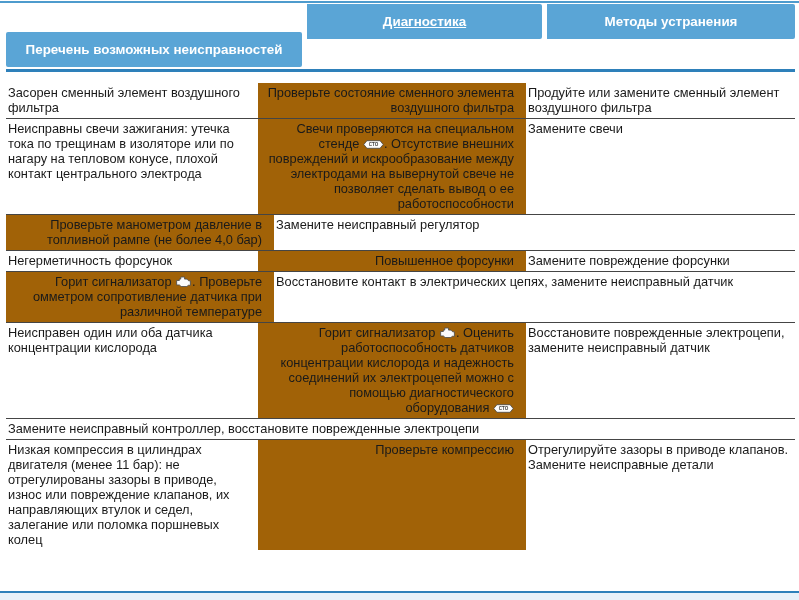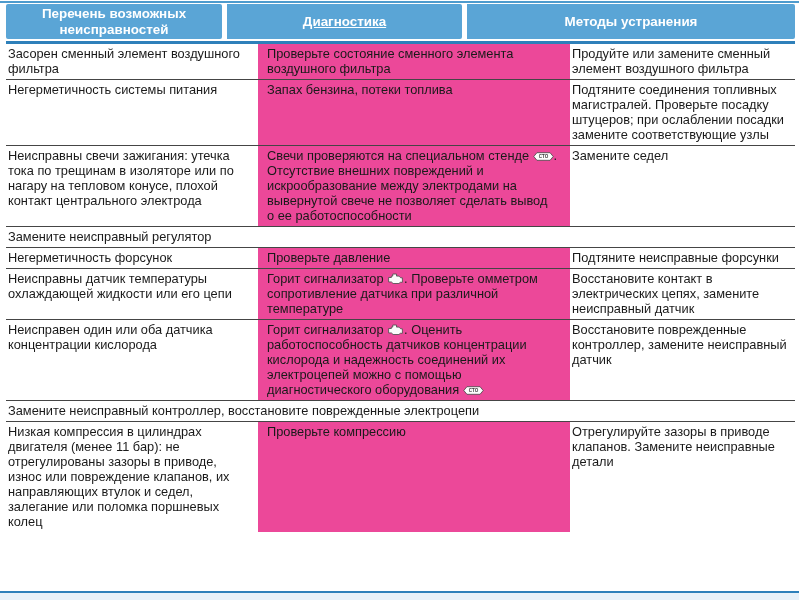--- a/index.html
+++ b/index.html
@@ -11,33 +11,33 @@
   .page{position:relative;width:799px;height:600px;background:#ffffff;overflow:hidden;}
   .topline{position:absolute;top:1px;left:0;width:100%;height:2px;background:#4e9bcd;}
   .tbl{position:absolute;left:6px;top:4px;width:789px;}
   .hdr{display:flex;}
   .hcell{
     box-sizing:border-box;height:35px;border-radius:2px;
     display:flex;align-items:center;justify-content:center;text-align:center;
     color:#ffffff;font-weight:bold;font-size:13.4px;line-height:16px;
     background:#5aa5d6;
   }
-  .h1{width:216px;}
+  .h1{width:296px;margin-top:28px;}
   .h2{width:240px;border-left:5px solid #ffffff;background-clip:padding-box;text-decoration:underline;}
   .h3{flex:1;border-left:5px solid #ffffff;background-clip:padding-box;}
   .hline{height:2.5px;background:#2e80ba;margin-top:2px;}
   .body{display:block;}
   .row{display:flex;align-items:stretch;border-top:1px solid #454545;}
-  .row:first-child{border-top:none;}
+  .row:first-child{border-top:none;margin-top:11px;}
   .cell{
     box-sizing:border-box;font-size:12.8px;line-height:15px;
     padding:2px 8px 3px 2px;
   }
   .c1{width:252px;padding-right:12px;}
-  .c2{width:312px;background:#ec4899;padding-left:9px;padding-right:12px;}
+  .c2{width:268px;background:#a16207;padding-left:9px;padding-right:12px;text-align:right;}
   .c3{flex:1;padding-right:4px;}
   .icon{display:inline-block;vertical-align:-1px;line-height:0;}
   .icon svg{display:inline-block;}
   .bottomline{position:absolute;left:0;width:100%;bottom:7px;height:2.5px;background:#2e80ba;}
   .strip{position:absolute;left:0;width:100%;bottom:0;height:7px;background:#e7f1f9;}
 </style>
 </head>
 <body>
 
 <div class="page">
@@ -50,62 +50,57 @@
       <div class="hcell h3">Методы устранения</div>
     </div>
     <div class="hline"></div>
     <div class="body" id="table-body">
   <div class="row">
     <div class="cell c1">Засорен сменный элемент воздушного фильтра</div>
     <div class="cell c2">Проверьте состояние сменного элемента воздушного фильтра</div>
     <div class="cell c3">Продуйте или замените сменный элемент воздушного фильтра</div>
   </div>
 
-  <div class="row">
-    <div class="cell c1">Негерметичность системы питания</div>
-    <div class="cell c2">Запах бензина, потеки топлива</div>
-    <div class="cell c3">Подтяните соединения топливных магистралей. Проверьте посадку штуцеров; при ослаблении посадки замените соответствующие узлы</div>
-  </div>
 
   <div class="row">
     <div class="cell c1">Неисправны свечи зажигания: утечка тока по трещинам в изоляторе или по нагару на тепловом конусе, плохой контакт центрального электрода</div>
     <div class="cell c2">Свечи проверяются на специальном стенде <span class="icon"><svg viewBox="0 0 30 13" width="21" height="9" aria-hidden="true">
                 <path d="M5.5 1 h19 l4.5 5.5 -4.5 5.5 h-19 L1 6.5 Z" fill="#fdfdfd" stroke="#4a4a4a" stroke-width="1.2" stroke-linejoin="round"></path>
                 <text x="15" y="9" text-anchor="middle" font-size="6.6" font-weight="bold" fill="#3a3a3a" font-family="Liberation Sans, sans-serif">СТО</text>
               </svg></span>. Отсутствие внешних повреждений и искрообразование между электродами на вывернутой свече не позволяет сделать вывод о ее работоспособности</div>
-    <div class="cell c3">Замените седел</div>
+    <div class="cell c3">Замените свечи</div>
   </div>
 
   <div class="row">
+    <div class="cell c2">Проверьте манометром давление в топливной рампе (не более 4,0 бар)</div>
     <div class="cell c3">Замените неисправный регулятор</div>
   </div>
 
   <div class="row">
     <div class="cell c1">Негерметичность форсунок</div>
-    <div class="cell c2">Проверьте давление</div>
-    <div class="cell c3">Подтяните неисправные форсунки</div>
+    <div class="cell c2">Повышенное форсунки</div>
+    <div class="cell c3">Замените повреждение форсунки</div>
   </div>
 
   <div class="row">
-    <div class="cell c1">Неисправны датчик температуры охлаждающей жидкости или его цепи</div>
     <div class="cell c2">Горит сигнализатор <span class="icon"><svg viewBox="0 0 24 16" width="17" height="11" aria-hidden="true">
                 <path d="M8 1.5 h5.5 v3 H17 l2.5 2.5 H22 v6.5 h-3 l-2 1.8 H8.5 L6 13 H2 V6.5 h4 V4.5 h2 z" fill="#fbfbfb" stroke="#4a4a4a" stroke-width="1.2" stroke-linejoin="round"></path>
               </svg></span>. Проверьте омметром сопротивление датчика при различной температуре</div>
     <div class="cell c3">Восстановите контакт в электрических цепях, замените неисправный датчик</div>
   </div>
 
   <div class="row">
     <div class="cell c1">Неисправен один или оба датчика концентрации кислорода</div>
     <div class="cell c2">Горит сигнализатор <span class="icon"><svg viewBox="0 0 24 16" width="17" height="11" aria-hidden="true">
                 <path d="M8 1.5 h5.5 v3 H17 l2.5 2.5 H22 v6.5 h-3 l-2 1.8 H8.5 L6 13 H2 V6.5 h4 V4.5 h2 z" fill="#fbfbfb" stroke="#4a4a4a" stroke-width="1.2" stroke-linejoin="round"></path>
               </svg></span>. Оценить работоспособность датчиков концентрации кислорода и надежность соединений их электроцепей можно с помощью диагностического оборудования <span class="icon"><svg viewBox="0 0 30 13" width="21" height="9" aria-hidden="true">
                 <path d="M5.5 1 h19 l4.5 5.5 -4.5 5.5 h-19 L1 6.5 Z" fill="#fdfdfd" stroke="#4a4a4a" stroke-width="1.2" stroke-linejoin="round"></path>
                 <text x="15" y="9" text-anchor="middle" font-size="6.6" font-weight="bold" fill="#3a3a3a" font-family="Liberation Sans, sans-serif">СТО</text>
               </svg></span></div>
-    <div class="cell c3">Восстановите поврежденные контроллер, замените неисправный датчик</div>
+    <div class="cell c3">Восстановите поврежденные электроцепи, замените неисправный датчик</div>
   </div>
 
   <div class="row">
     <div class="cell c3">Замените неисправный контроллер, восстановите поврежденные электроцепи</div>
   </div>
 
   <div class="row">
     <div class="cell c1">Низкая компрессия в цилиндрах двигателя (менее 11 бар): не отрегулированы зазоры в приводе, износ или повреждение клапанов, их направляющих втулок и седел, залегание или поломка поршневых колец</div>
     <div class="cell c2">Проверьте компрессию</div>
     <div class="cell c3">Отрегулируйте зазоры в приводе клапанов. Замените неисправные детали</div>

